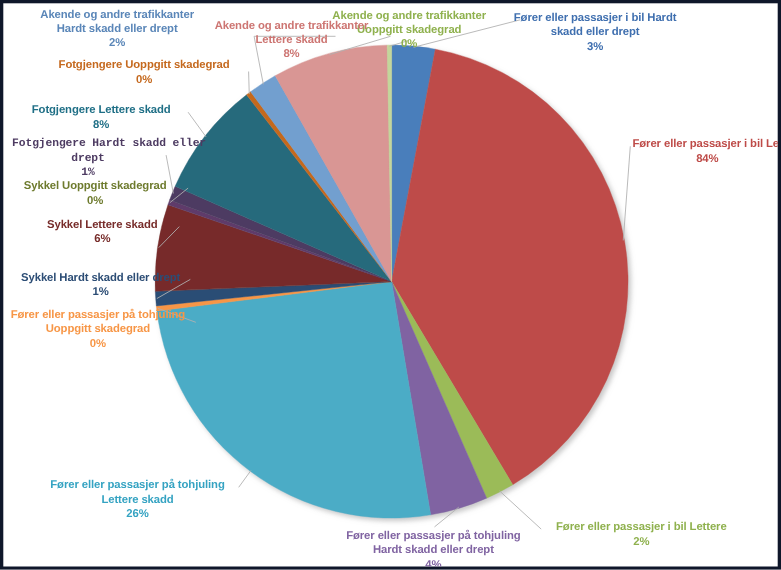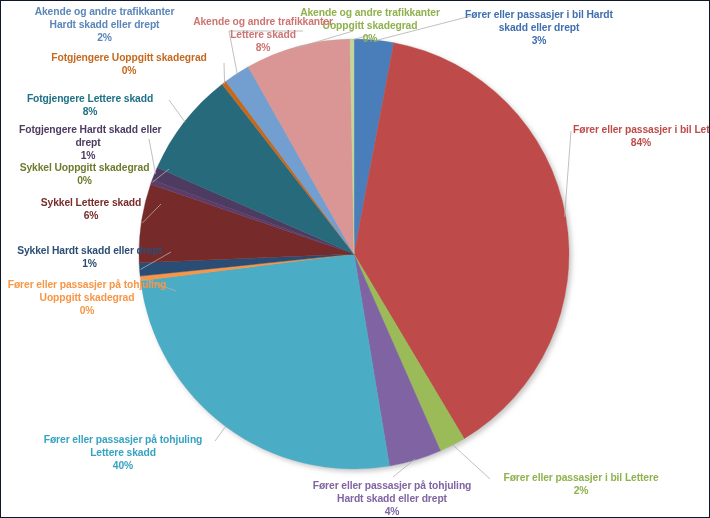--- a/index.html
+++ b/index.html
@@ -8,21 +8,21 @@
     background: #ffffff;
   }
   body {
     font-family: "Liberation Sans", sans-serif;
   }
   #chart-frame {
     position: relative;
     width: 710px;
     height: 518px;
     background: #ffffff;
-    border: 1px solid #0f172a;
+    border: 3px solid #0f172a;
     box-sizing: border-box;
     overflow: hidden;
   }
   #pie-svg {
     position: absolute;
     left: 0;
     top: 0;
     width: 710px;
     height: 518px;
   }
@@ -94,21 +94,21 @@
   <div class="label" style="left: 38px; top: 50px; width: 180px; color: rgb(197, 105, 30);">
     <span class="ln">Fotgjengere Uoppgitt skadegrad</span>
     <span class="pct">0%</span>
   </div>
 
   <div class="label" style="left: 14px; top: 91px; width: 150px; color: rgb(31, 111, 134);">
     <span class="ln">Fotgjengere Lettere skadd</span>
     <span class="pct">8%</span>
   </div>
 
-  <div class="label" style="left: 18px; top: 122px; width: 138px; color: rgb(77, 59, 98);">
+  <div class="label" style="left: 8px; top: 122px; width: 138px; color: rgb(77, 59, 98); font-family: Liberation Mono, monospace;">
     <span class="ln">Fotgjengere Hardt skadd eller</span>
     <span class="ln">drept</span>
     <span class="pct">1%</span>
   </div>
 
   <div class="label" style="left: 2px; top: 160px; width: 163px; color: rgb(110, 123, 46);">
     <span class="ln">Sykkel Uoppgitt skadegrad</span>
     <span class="pct">0%</span>
   </div>
 
@@ -124,21 +124,21 @@
 
   <div class="label" style="left: 2px; top: 277px; width: 168px; color: rgb(247, 150, 70);">
     <span class="ln">Fører eller passasjer på tohjuling</span>
     <span class="ln">Uoppgitt skadegrad</span>
     <span class="pct">0%</span>
   </div>
 
   <div class="label" style="left: 36px; top: 432px; width: 172px; color: rgb(53, 163, 194);">
     <span class="ln">Fører eller passasjer på tohjuling</span>
     <span class="ln">Lettere skadd</span>
-    <span class="pct">40%</span>
+    <span class="pct">26%</span>
   </div>
 
   <div class="label" style="left: 302px; top: 478px; width: 178px; color: rgb(128, 100, 162);">
     <span class="ln">Fører eller passasjer på tohjuling</span>
     <span class="ln">Hardt skadd eller drept</span>
     <span class="pct">4%</span>
   </div>
 
   <div class="label" style="left: 491px; top: 470px; width: 178px; color: rgb(143, 177, 78);">
     <span class="ln">Fører eller passasjer i bil Lettere</span>

